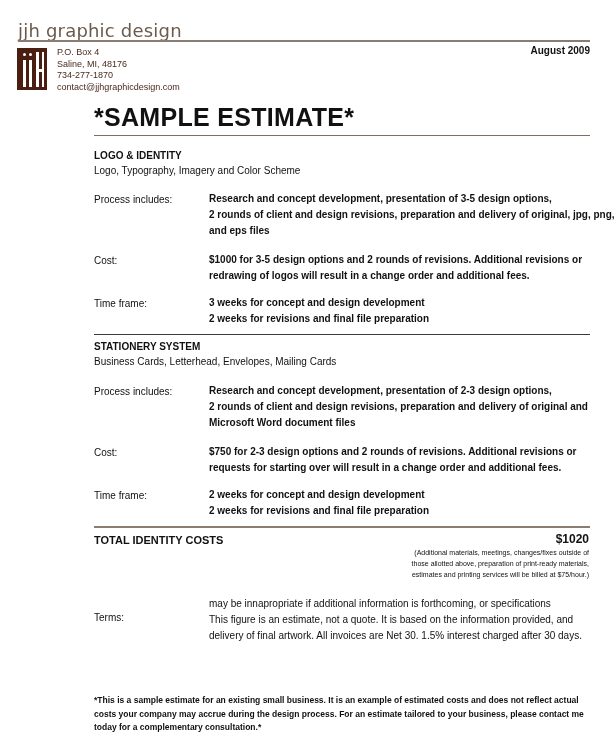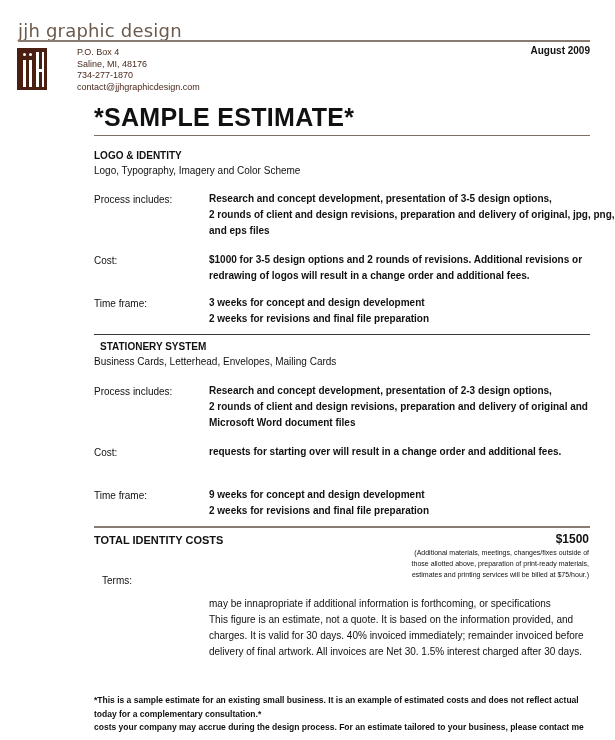--- a/index.html
+++ b/index.html
@@ -19,21 +19,20 @@
   }
   .logo {
     position: absolute; left: 17px; top: 48px; width: 30px; height: 42px;
     background: #4a1e10;
   }
   .logo .dot { position: absolute; width: 3px; height: 3px; background: #fff; border-radius: 50%; top: 5px; }
   .logo .bar { position: absolute; background: #fff; }
   .address {
     position: absolute; left: 57px; top: 47px; font-size: 9px; line-height: 11.5px;
     color: #4a2a1e;
-    margin-left: 20px;
   }
   .address div { white-space: nowrap; }
   .date {
     position: absolute; right: 25px; top: 45px; font-size: 10px; font-weight: bold; color: #111;
   }
   .title {
     position: absolute; left: 94px; top: 103px; font-size: 25px; font-weight: bold; color: #111;
     letter-spacing: 0.3px;
   }
   .title-rule {
@@ -121,56 +120,56 @@
 </div>
 
 <div class="row-label" style="top:298px;">Time frame:</div>
 <div class="row-value" style="top:295px;">
   <div>3 weeks for concept and design development</div>
   <div>2 weeks for revisions and final file preparation</div>
 </div>
 
 <div class="rule" style="top:334px;"></div>
 
-<div class="section-head" style="top:341px;margin-left:6px;">STATIONERY SYSTEM</div>
+<div class="section-head" style="top:341px;">STATIONERY SYSTEM</div>
 <div class="section-sub" style="top:356px;">Business Cards, Letterhead, Envelopes, Mailing Cards</div>
 
 <div class="row-label" style="top:386px;">Process includes:</div>
 <div class="row-value" style="top:383px;">
   <div>Research and concept development, presentation of 2-3 design options,</div>
   <div>2 rounds of client and design revisions, preparation and delivery of original and</div>
   <div>Microsoft Word document files</div>
 </div>
 
 <div class="row-label" style="top:447px;">Cost:</div>
 <div class="row-value" style="top:444px;">
+  <div>$750 for 2-3 design options and 2 rounds of revisions. Additional revisions or</div>
   <div>requests for starting over will result in a change order and additional fees.</div>
 </div>
 
 <div class="row-label" style="top:490px;">Time frame:</div>
 <div class="row-value" style="top:487px;">
-  <div>9 weeks for concept and design development</div>
+  <div>2 weeks for concept and design development</div>
   <div>2 weeks for revisions and final file preparation</div>
 </div>
 
 <div class="rule brown" style="top:526px;"></div>
 
 <div class="total-label">TOTAL IDENTITY COSTS</div>
-<div class="total-value">$1500</div>
+<div class="total-value">$1020</div>
 <div class="total-note">
   <div>(Additional materials, meetings, changes/fixes outside of</div>
   <div>those allotted above, preparation of print-ready materials,</div>
   <div>estimates and printing services will be billed at $75/hour.)</div>
 </div>
 
-<div class="row-label" style="top:575px;margin-left:8px;">Terms:</div>
+<div class="row-label" style="top:612px;">Terms:</div>
 <div class="terms-value">
   <div>may be innapropriate if additional information is forthcoming, or specifications</div>
   <div>This figure is an estimate, not a quote. It is based on the information provided, and</div>
-  <div>charges. It is valid for 30 days. 40% invoiced immediately; remainder invoiced before</div>
   <div>delivery of final artwork. All invoices are Net 30. 1.5% interest charged after 30 days.</div>
 </div>
 
 <div class="disclaimer">
   <div>*This is a sample estimate for an existing small business. It is an example of estimated costs and does not reflect actual</div>
+  <div>costs your company may accrue during the design process. For an estimate tailored to your business, please contact me</div>
   <div>today for a complementary consultation.*</div>
-  <div>costs your company may accrue during the design process. For an estimate tailored to your business, please contact me</div>
 </div>
 
 </body></html>

